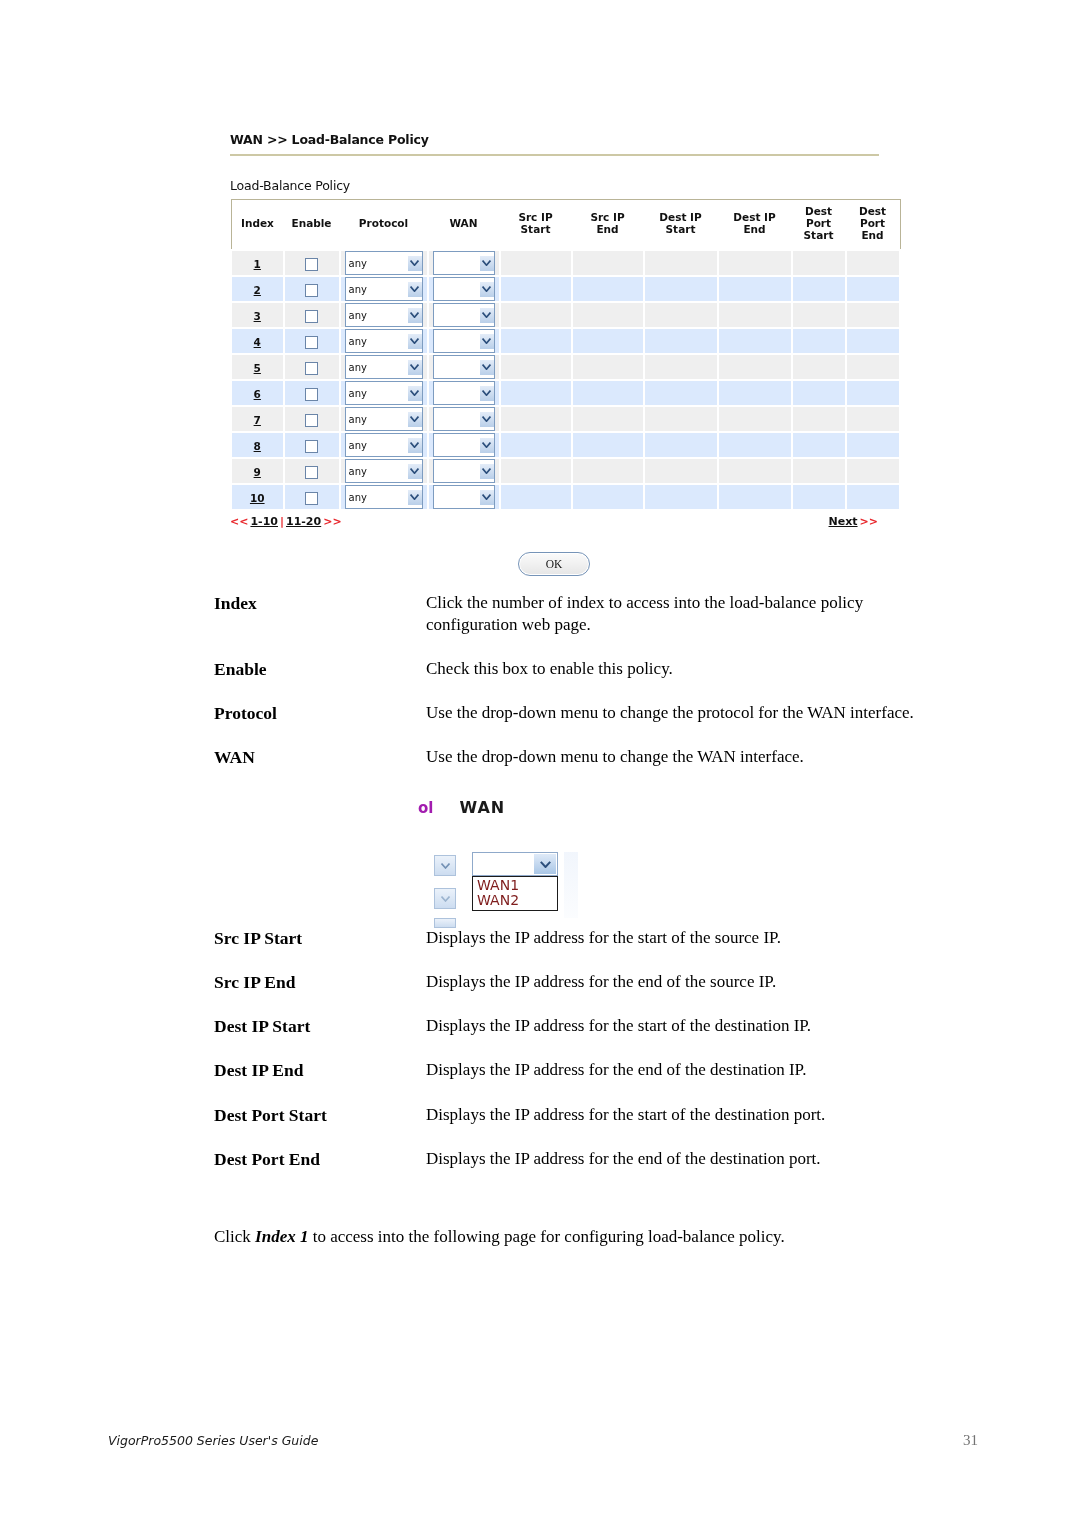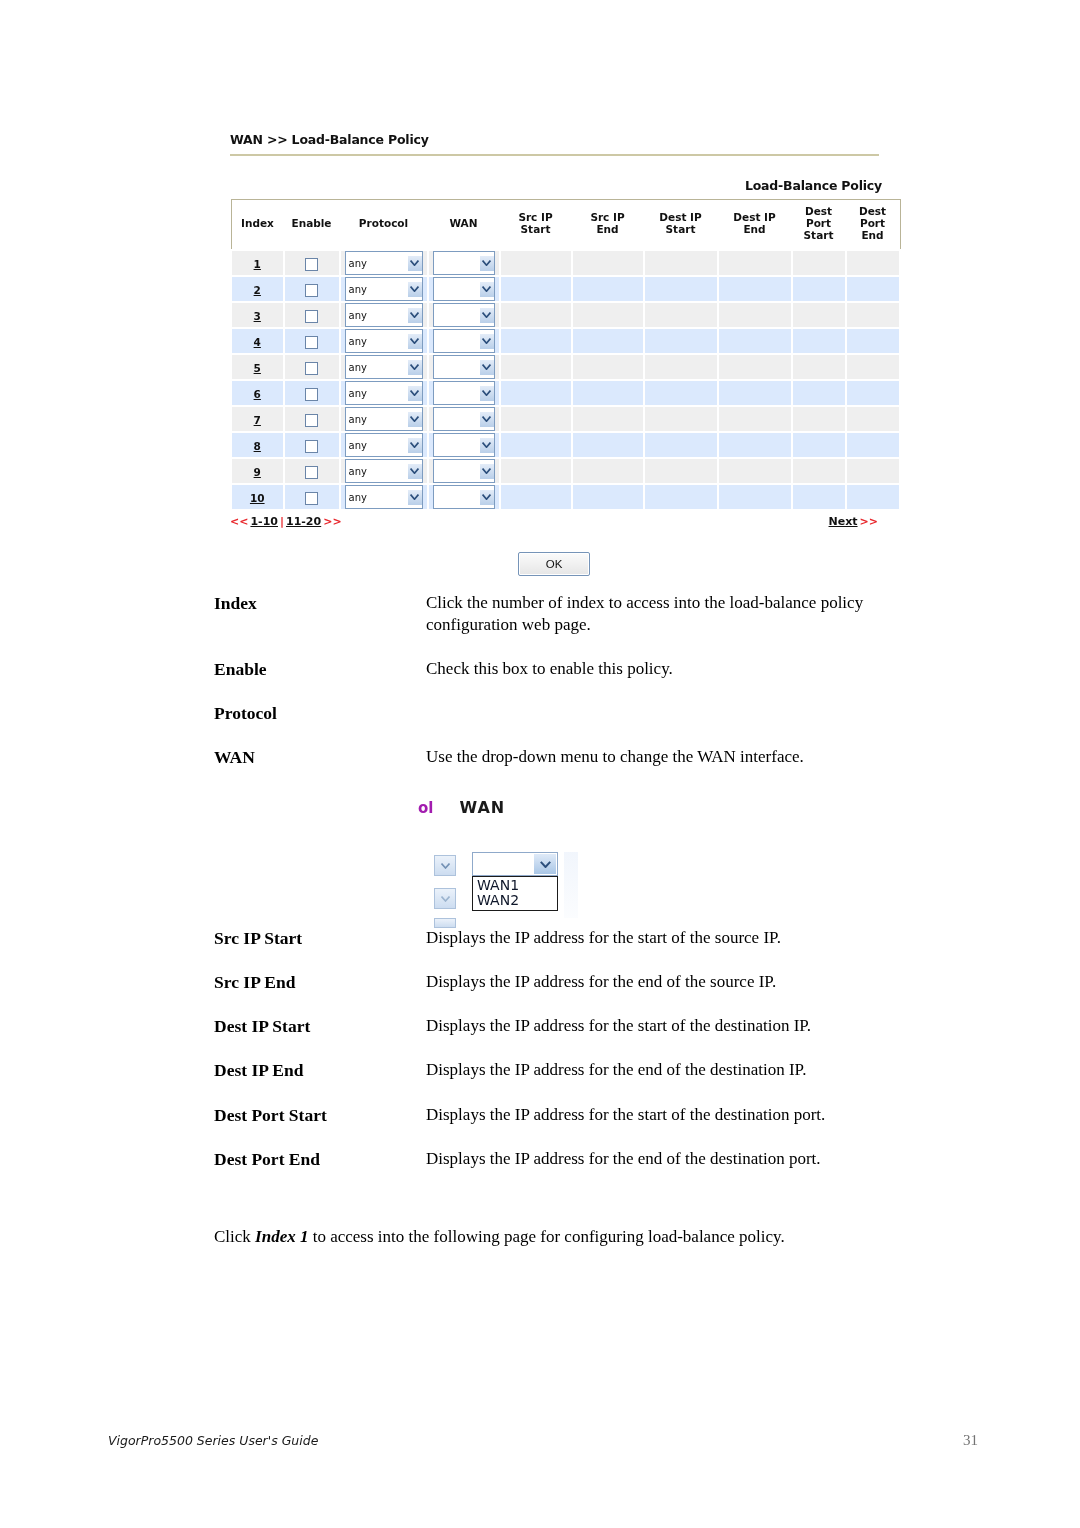--- a/index.html
+++ b/index.html
@@ -32,26 +32,25 @@
     padding-bottom: 7px;
   }
   .ui-divider {
     height: 2px;
     background: #cdc8a5;
     width: 649px;
     margin-bottom: 22px;
   }
   .ui-section-title {
     font-family: "DejaVu Sans", sans-serif;
-    font-weight: bold;
+    font-weight: normal;
     font-size: 12.5px;
     letter-spacing: -0.2px;
     color: #111111;
     padding-bottom: 6px;
-    text-align: right;
   }
 
   table.lb-table {
     border-collapse: collapse;
     border: 1px solid #b9b497;
     width: 648px;
     table-layout: fixed;
     background: #ffffff;
   }
   table.lb-table th {
@@ -148,22 +147,22 @@
     width: 648px;
     display: flex;
     justify-content: center;
     margin-top: 24px;
   }
   .ok-btn {
     width: 70px;
     height: 22px;
     background: linear-gradient(180deg, #fbfbfb 0%, #e6e6e6 100%);
     border: 1px solid #7694b8;
-    border-radius: 2px;
-    font-family: Liberation Sans, sans-serif;
+    border-radius: 12px;
+    font-family: Liberation Serif, serif;
     font-size: 11.5px;
     color: #111111;
     display: flex;
     align-items: center;
     justify-content: center;
     cursor: pointer;
     box-shadow: inset 0 0 0 1px #ffffff;
   }
 
   
@@ -257,21 +256,21 @@
     top: 78px;
     width: 86px;
     background: #ffffff;
     border: 1px solid #1b1b1b;
     box-sizing: border-box;
     padding: 1px 0 2px 0;
   }
   .wan-fig .opt-list .opt {
     font-family: "DejaVu Sans", sans-serif;
     font-size: 14px;
-    color: #0f172a;
+    color: #7f1d1d;
     padding-left: 4px;
     line-height: 1.08;
     cursor: pointer;
     white-space: nowrap;
   }
   .wan-fig .faint-edge {
     position: absolute;
     left: 146px;
     top: 54px;
     width: 14px;
@@ -639,20 +638,21 @@
     <div class="def-row">
       <div class="def-term">Index</div>
       <div class="def-desc">Click the number of index to access into the load-balance policy configuration web page.</div>
     </div>
     <div class="def-row">
       <div class="def-term">Enable</div>
       <div class="def-desc">Check this box to enable this policy.</div>
     </div>
     <div class="def-row">
       <div class="def-term">Protocol</div>
+      <div class="def-desc">Use the drop-down menu to change the protocol for the WAN interface.</div>
     </div>
     <div class="def-row tight">
       <div class="def-term">WAN</div>
       <div class="def-desc">Use the drop-down menu to change the WAN interface.</div>
     </div>
     <div style="height: 148px;"></div>
     <div class="def-row">
       <div class="def-term">Src IP Start</div>
       <div class="def-desc">Displays the IP address for the start of the source IP.</div>
     </div>

